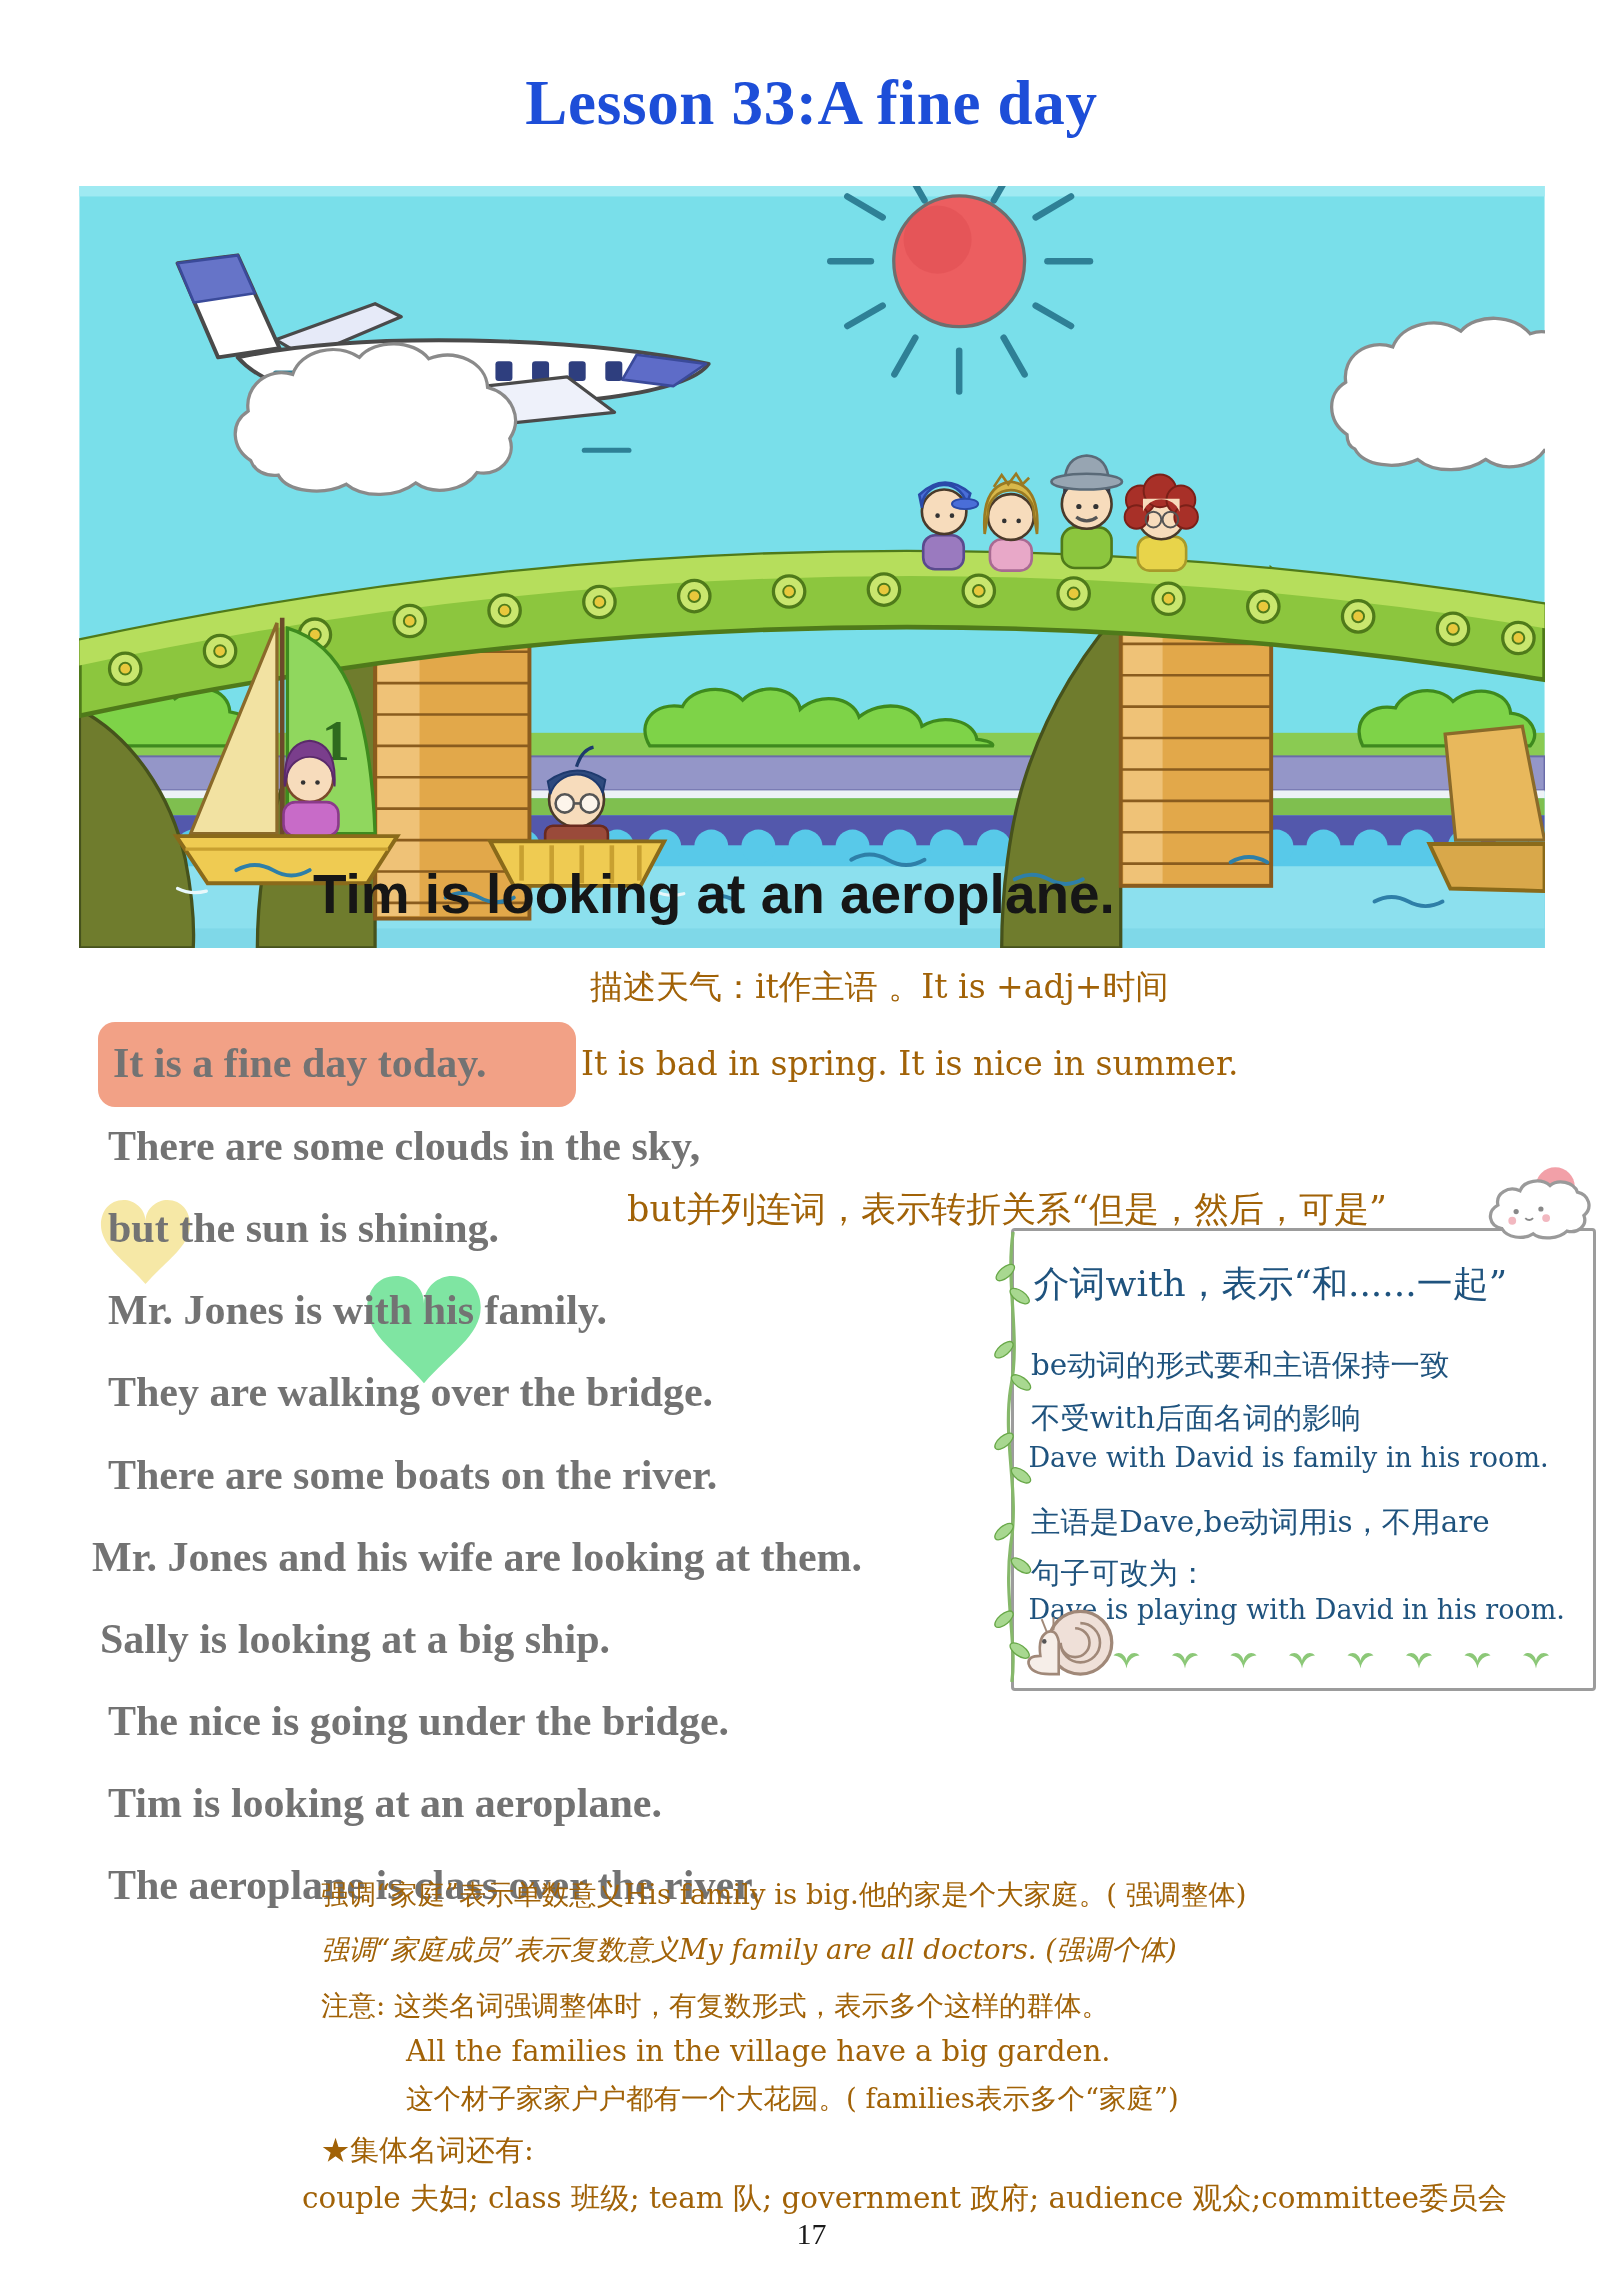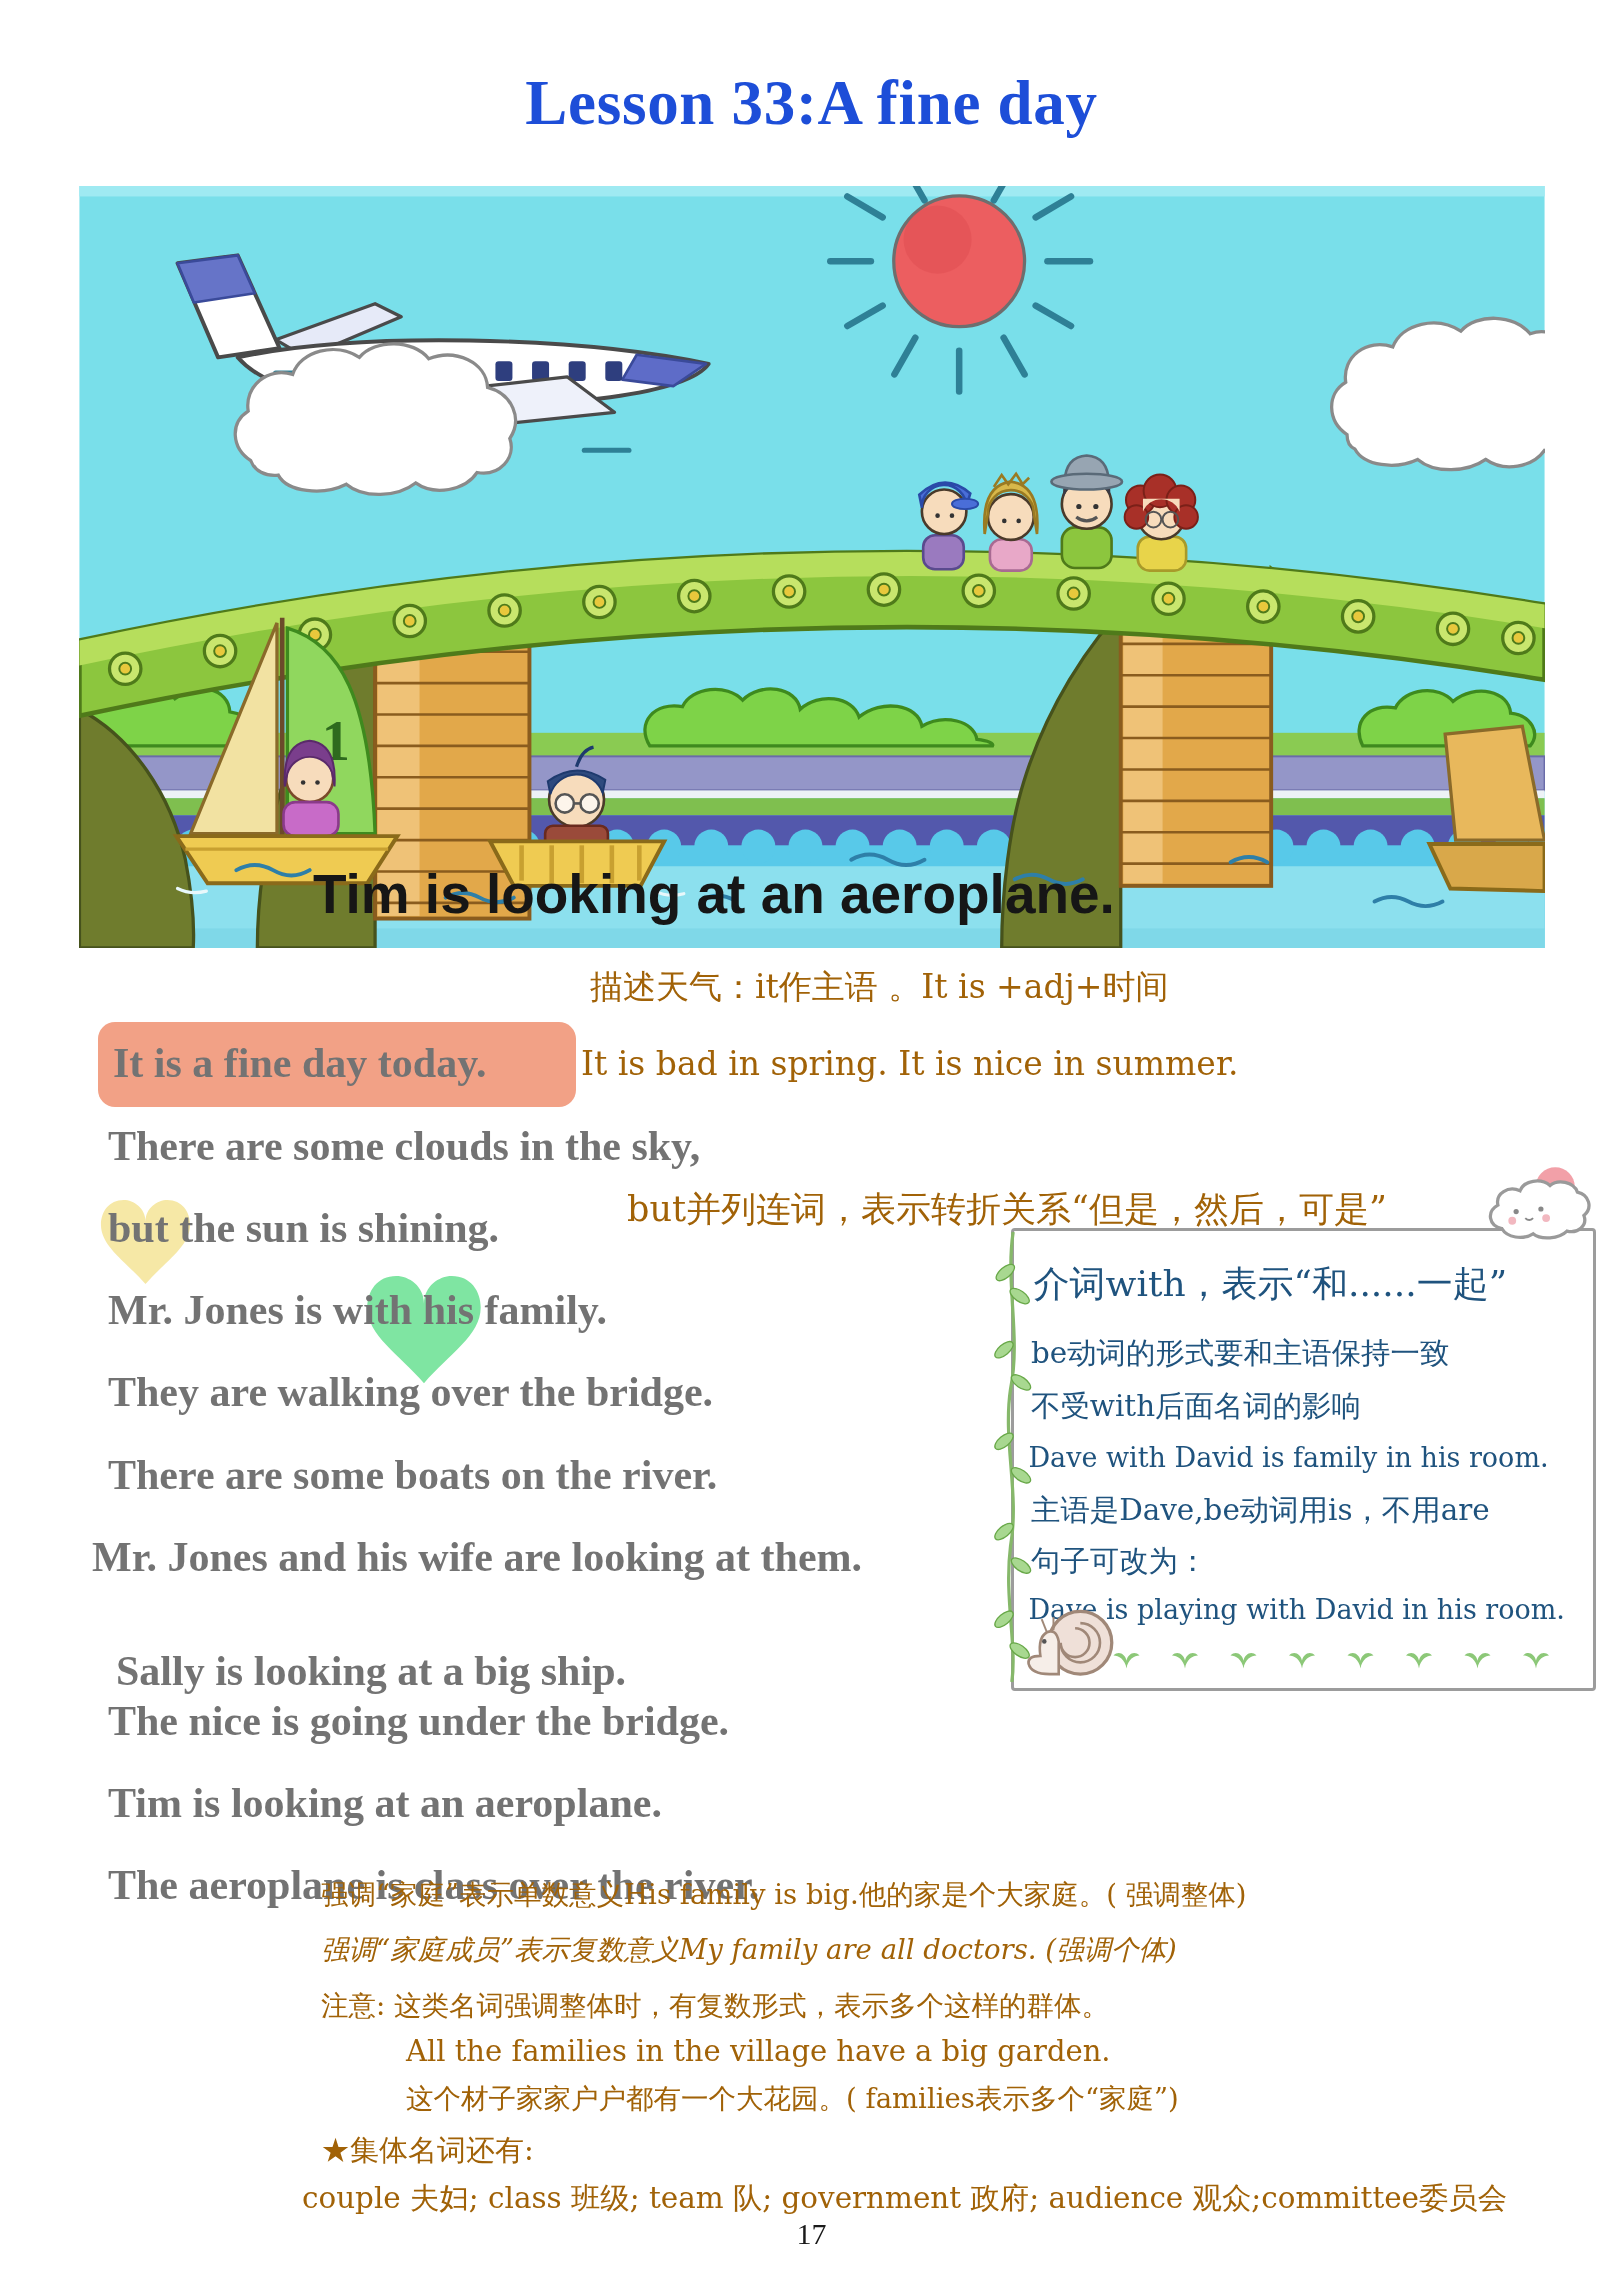--- a/index.html
+++ b/index.html
@@ -10,21 +10,21 @@
          color:#1d4ed8;letter-spacing:0.7px;}
   .scene{left:79px;top:186px;width:1466px;height:762px;}
   .bodyline{font-size:42px;font-weight:bold;color:#737373;z-index:3;}
   .hl-box{left:98px;top:1022px;width:478px;height:85px;background:#F2A186;border-radius:17px;z-index:1;}
   .heart{z-index:1;}
   .note{font-family:"DejaVu Serif", serif;color:#a16207;z-index:3;}
   .wbox{left:1011px;top:1228px;width:579px;height:457px;background:#ffffff;
         border:3.3px solid #9C9C9C;border-radius:3.9px;z-index:2;}
   .wbox-inner{position:absolute;white-space:nowrap;font-family:"DejaVu Serif", serif;color:#1F537E;}
   .wb-title{left:19.6px;top:29px;font-size:36px;}
-  .wb-cjk{font-size:29.4px;}
+  .wb-cjk{font-size:29.4px;margin-top:12px;}
   .wb-en{font-size:27px;}
   .pagenum{left:0;top:2217px;width:1623px;text-align:center;font-size:30px;color:#1A1A1A;}
   svg{display:block;}
 </style>
 </head>
 <body>
 
 <div class="page">
 
   <div class="abs hl-box"></div>
@@ -328,21 +328,21 @@
   <div class="abs bodyline" style="left:108px;top:1122px;">There are some clouds in the sky,</div>
 
   <div class="abs bodyline" style="left:108px;top:1204px;"><span>but</span><span> the sun is shining.</span></div>
   <div class="abs note" style="left:627px;top:1186px;font-size:35px;">but并列连词，表示转折关系“但是，然后，可是”</div>
 
   <div class="abs bodyline" style="left:108px;top:1286px;"><span>Mr. Jones is </span><span>with</span><span> his family.</span></div>
 
   <div class="abs bodyline" style="left:108px;top:1368px;">They are walking over the bridge.</div>
   <div class="abs bodyline" style="left:108px;top:1451px;">There are some boats on the river.</div>
   <div class="abs bodyline" style="left:92px;top:1533px;">Mr. Jones and his wife are looking at them.</div>
-  <div class="abs bodyline" style="left:116px;top:1615px;margin-top:32px;">Sally is looking at a big ship.</div>
+  <div class="abs bodyline" style="left:100px;top:1615px;">Sally is looking at a big ship.</div>
   <div class="abs bodyline" style="left:108px;top:1697px;">The nice is going under the bridge.</div>
   <div class="abs bodyline" style="left:108px;top:1779px;">Tim is looking at an aeroplane.</div>
   <div class="abs bodyline" style="left:108px;top:1861px;">The aeroplane is class over the river.</div>
 
   <div class="abs wbox">
     <div class="wbox-inner wb-title">介词with，表示“和......一起”</div>
     <div class="wbox-inner wb-cjk" style="left:17px;top:103px;">be动词的形式要和主语保持一致</div>
     <div class="wbox-inner wb-cjk" style="left:17px;top:156px;">不受with后面名词的影响</div>
     <div class="wbox-inner wb-en" style="left:14.4px;top:211px;">Dave with David is family in his room.</div>
     <div class="wbox-inner wb-cjk" style="left:17px;top:260px;">主语是Dave,be动词用is，不用are</div>

